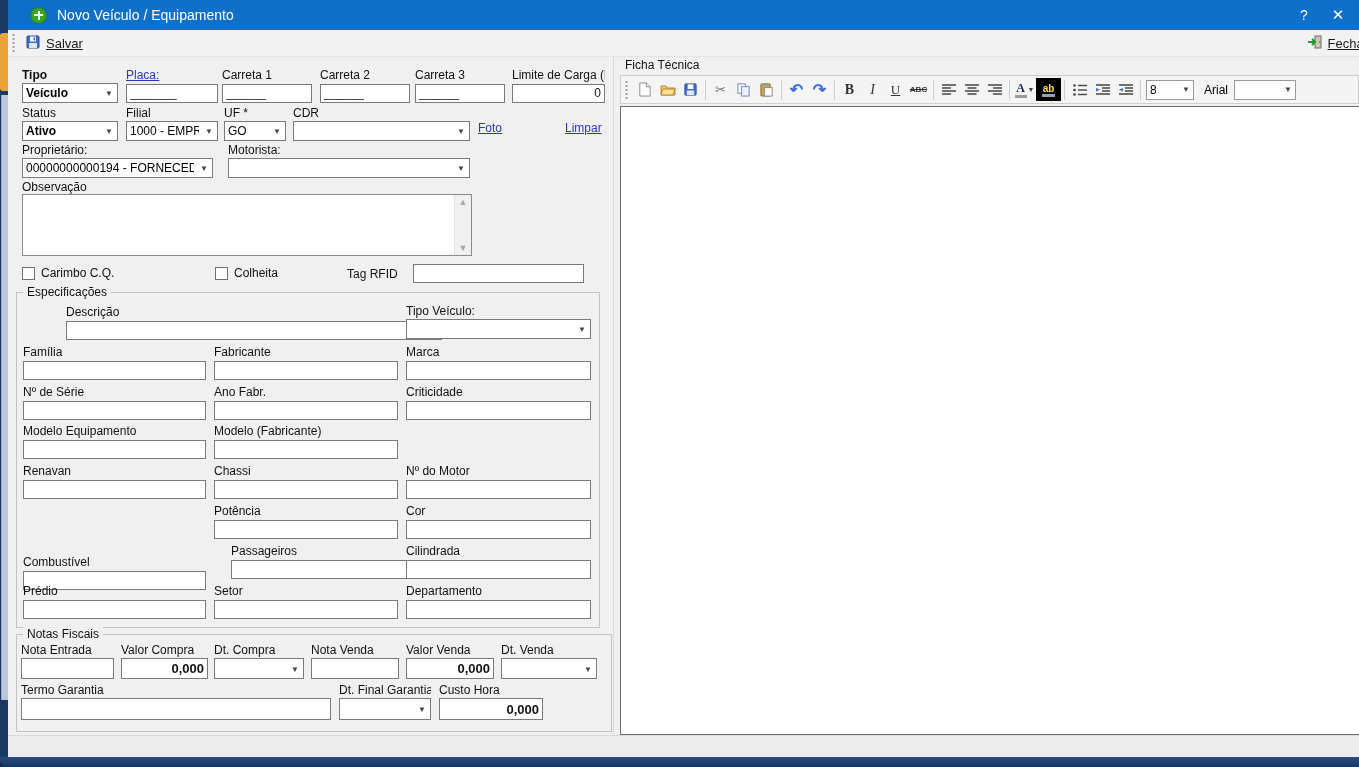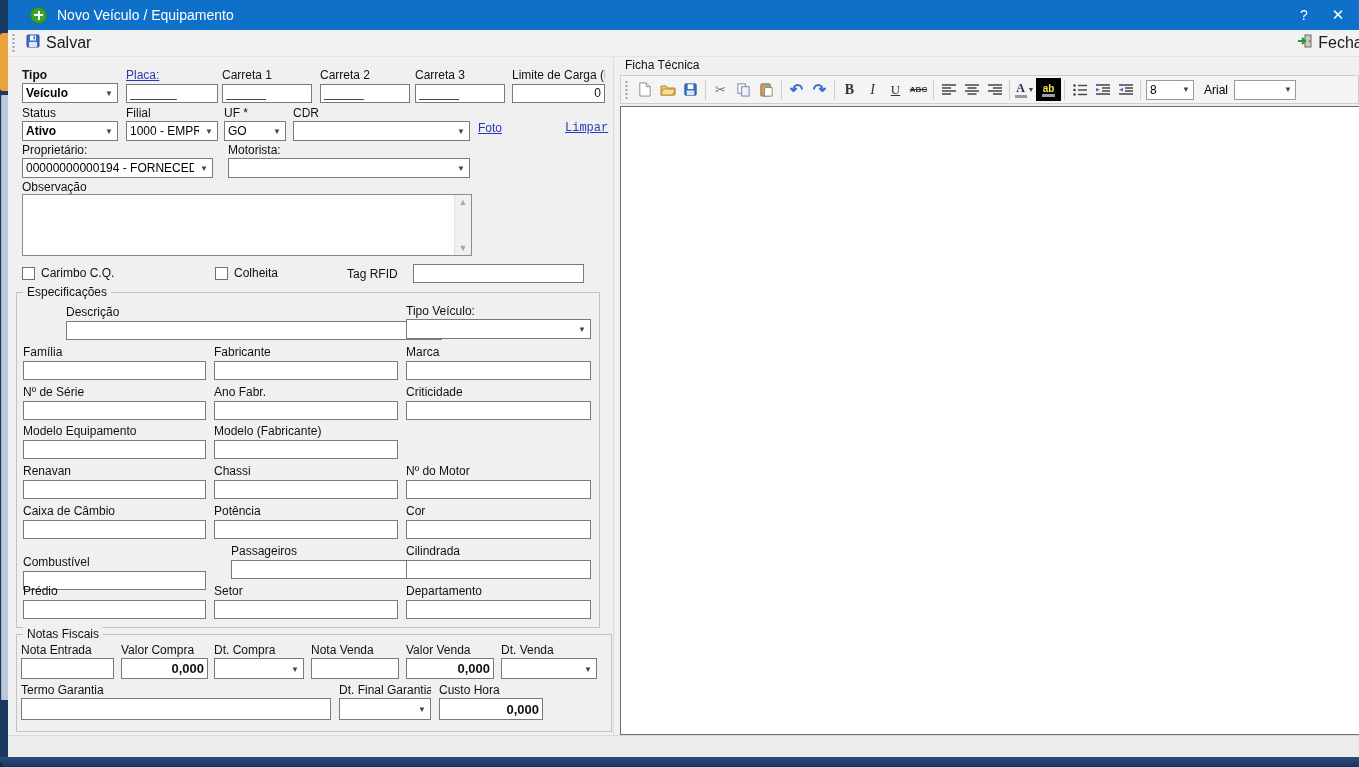--- a/index.html
+++ b/index.html
@@ -30,22 +30,22 @@
   .title-btn { width:34px; height:30px; display:flex; align-items:center; justify-content:center;
                font-size:14px; color:#fff; }
   .title-close { margin-right:4px; font-size:15px; }
 
   
   .main-toolbar { position:absolute; top:30px; left:0; right:0; height:27px; background:#f2f2f2;
                   border-bottom:1px solid #e4e4e4; display:flex; align-items:center; }
   .grip { width:5px; height:18px; margin:0 4px 0 3px;
           background-image:radial-gradient(#9aa0a6 1px, transparent 1.2px);
           background-size:4px 4px; background-position:center; }
-  .tb-btn { display:flex; align-items:center; gap:5px; font-size:16px; color:#1a1a1a;
-            padding:3px 5px; white-space:nowrap; }
+  .tb-btn { display:flex; align-items:center; gap:5px; font-size:13px; color:#1a1a1a;
+            padding:3px 5px; white-space:nowrap;text-decoration:underline; }
   .tb-right { margin-left:auto; margin-right:-14px; }
 
   
   .content { position:absolute; top:57px; left:0; right:0; height:678px; background:#f0f0f0; }
   .v-sep { position:absolute; left:605px; top:0; bottom:0; width:1px; background:#dadada; }
 
   
   .lbl { font-size:12px; color:#111; white-space:nowrap; }
   .lbl.b { font-weight:bold; }
   .link { font-size:12px; color:#2a38b5; text-decoration:underline; white-space:nowrap; }
@@ -208,21 +208,21 @@
         </div>
       </div>
       <div class="fld" style="left:285px; top:49px; width:177px;">
         <span class="lbl">CDR</span>
         <div class="combo">
           <span class="val"></span>
           <span class="arr">▼</span>
         </div>
       </div>
       <span class="link" style="position:absolute; left:470px; top:64px;">Foto</span>
-      <span class="link" style="position:absolute; left:557px; top:64px;font-family:Liberation Mono, monospace;">Limpar</span>
+      <span class="link" style="position:absolute; left:557px; top:64px;">Limpar</span>
 
       <div class="fld" style="left:14px; top:86px; width:191px;">
         <span class="lbl">Proprietário:</span>
         <div class="combo">
           <span class="val">00000000000194 - FORNECEDOR :</span>
           <span class="arr">▼</span>
         </div>
       </div>
       <div class="fld" style="left:220px; top:86px; width:242px;">
         <span class="lbl">Motorista:</span>
@@ -307,24 +307,20 @@
         </div>
         <div class="fld" style="left:197px; top:171px; width:184px;">
           <span class="lbl">Chassi</span>
           <input class="tbox" style="">
         </div>
         <div class="fld" style="left:389px; top:171px; width:185px;">
           <span class="lbl">Nº do Motor</span>
           <input class="tbox" style="">
         </div>
 
-        <div class="fld" style="left:6px; top:211px; width:183px;">
-          <span class="lbl">Caixa de Câmbio</span>
-          <input class="tbox" style="">
-        </div>
         <div class="fld" style="left:197px; top:211px; width:184px;">
           <span class="lbl">Potência</span>
           <input class="tbox" style="">
         </div>
         <div class="fld" style="left:389px; top:211px; width:185px;">
           <span class="lbl">Cor</span>
           <input class="tbox" style="">
         </div>
 
         <div class="fld" style="left:6px; top:251px; width:183px;margin-top:11px;">

